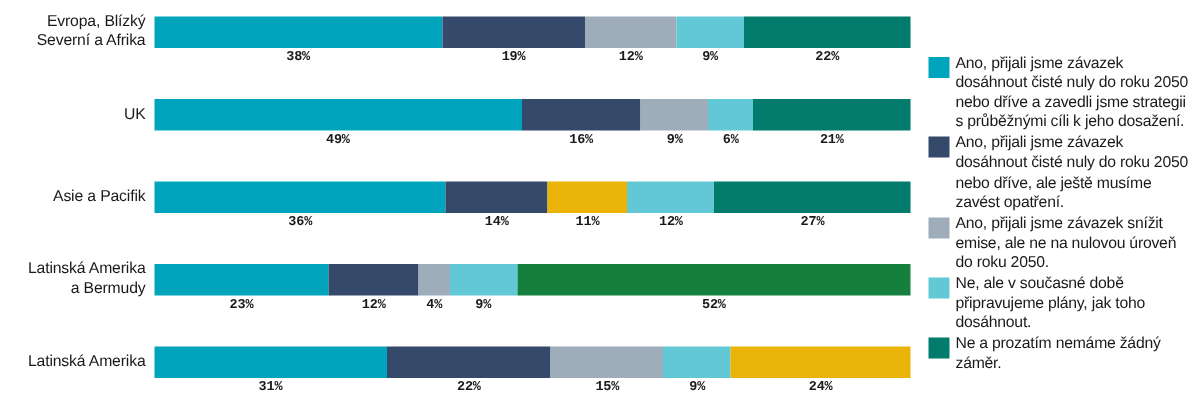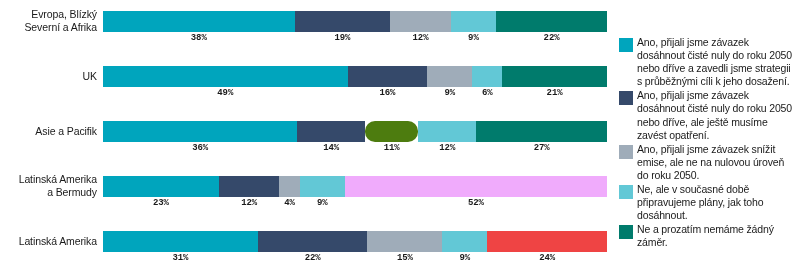--- a/index.html
+++ b/index.html
@@ -158,21 +158,21 @@
         <div class="cat-label">
           <span>Asie a Pacifik</span>
         </div>
         <div class="bar-track">
           <div class="seg" style="background: rgb(0, 165, 189); width: 36%; padding-left: 20px;">
             <div class="seg-label">36%</div>
           </div>
           <div class="seg" style="background: rgb(53, 73, 106); width: 14%;">
             <div class="seg-label">14%</div>
           </div>
-          <div class="seg" style="background: #4d7c0f; width: 11%; border-radius: 10px;">
+          <div class="seg" style="background: #eab308; width: 11%;">
             <div class="seg-label">11%</div>
           </div>
           <div class="seg" style="background: rgb(98, 200, 214); width: 12%;">
             <div class="seg-label">12%</div>
           </div>
           <div class="seg" style="background: rgb(0, 123, 108); width: 27%;">
             <div class="seg-label">27%</div>
           </div>
         </div>
       </div>
@@ -187,21 +187,21 @@
           </div>
           <div class="seg" style="background: rgb(53, 73, 106); width: 12%;">
             <div class="seg-label">12%</div>
           </div>
           <div class="seg" style="background: rgb(159, 172, 185); width: 4%;">
             <div class="seg-label">4%</div>
           </div>
           <div class="seg" style="background: rgb(98, 200, 214); width: 9%;">
             <div class="seg-label">9%</div>
           </div>
-          <div class="seg" style="background: #f0abfc; width: 52%;">
+          <div class="seg" style="background: #15803d; width: 52%;">
             <div class="seg-label">52%</div>
           </div>
         </div>
       </div>
       <div class="bar-row" style="top: 220px;">
         <div class="cat-label">
           <span>Latinská Amerika</span>
         </div>
         <div class="bar-track">
           <div class="seg" style="background: rgb(0, 165, 189); width: 30.6931%;">
@@ -209,21 +209,21 @@
           </div>
           <div class="seg" style="background: rgb(53, 73, 106); width: 21.7822%;">
             <div class="seg-label">22%</div>
           </div>
           <div class="seg" style="background: rgb(159, 172, 185); width: 14.8515%;">
             <div class="seg-label">15%</div>
           </div>
           <div class="seg" style="background: rgb(98, 200, 214); width: 8.91089%;">
             <div class="seg-label">9%</div>
           </div>
-          <div class="seg" style="background: #ef4444; width: 23.7624%;">
+          <div class="seg" style="background: #eab308; width: 23.7624%;">
             <div class="seg-label">24%</div>
           </div>
         </div>
       </div>
     </div>
   <div id="legend">
       <div class="legend-item">
         <span class="legend-swatch" style="background: rgb(0, 165, 189);"></span>
         <span class="legend-text">Ano, přijali jsme závazek dosáhnout čisté nuly do roku 2050 nebo dříve a zavedli jsme strategii s průběžnými cíli k jeho dosažení.</span>
       </div>

